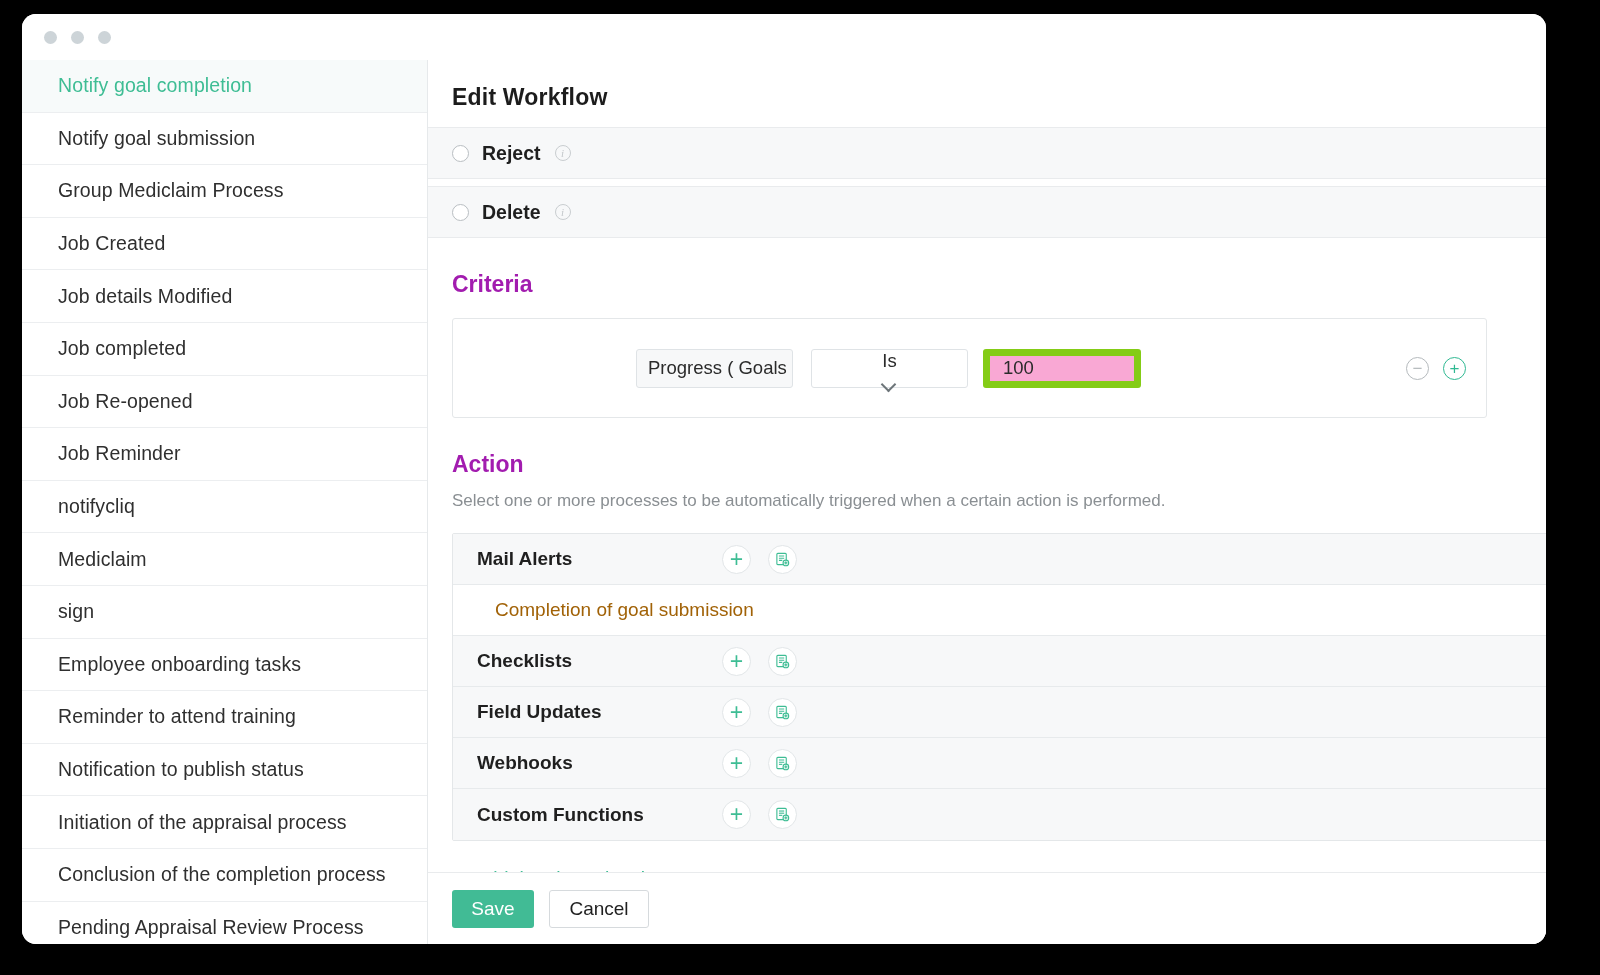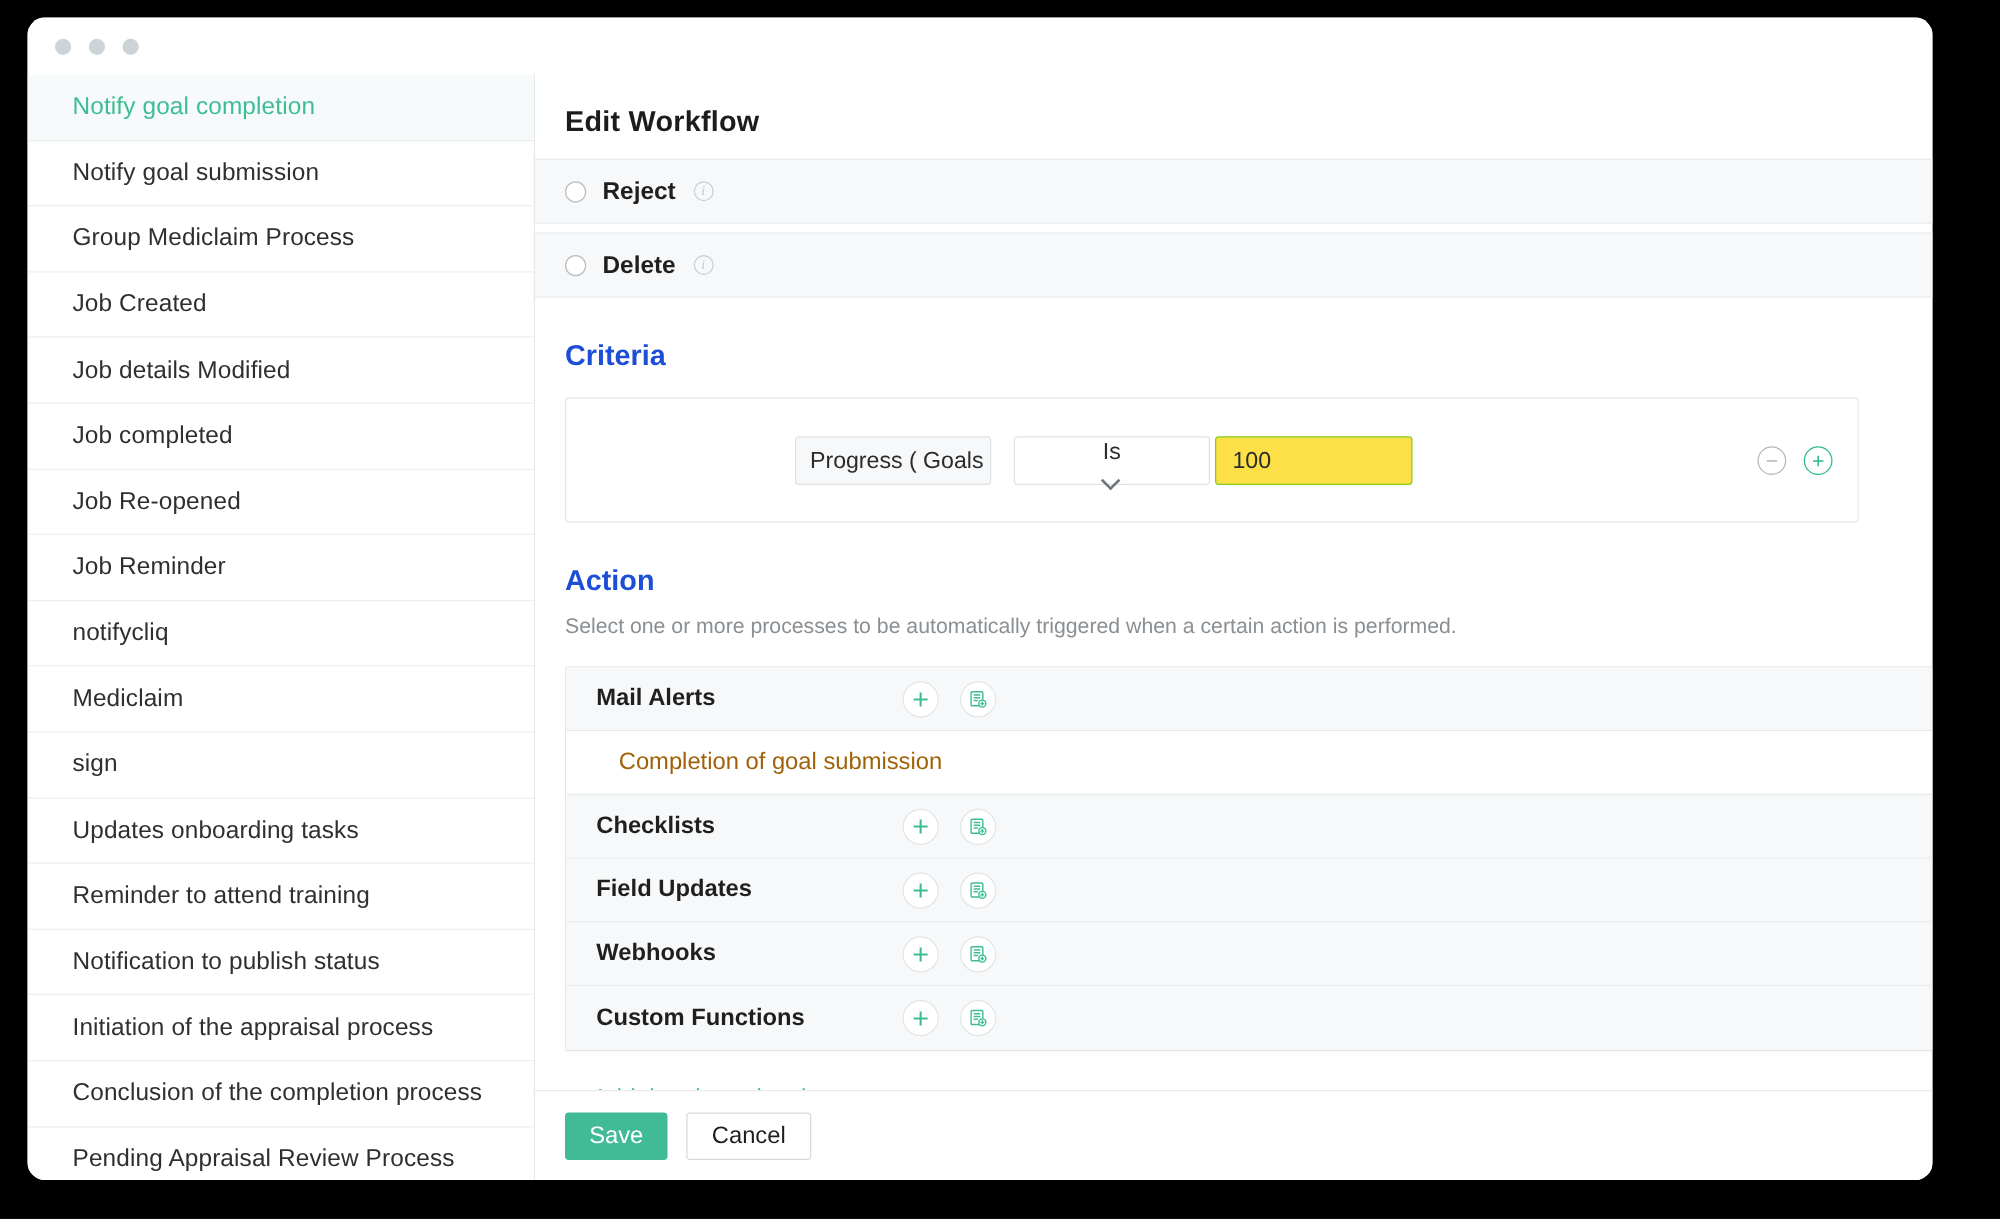--- a/index.html
+++ b/index.html
@@ -116,21 +116,21 @@
     font-size: 11px;
     font-family: "Liberation Serif", serif;
     font-style: italic;
     line-height: 1;
   }
 
   
   .section-title {
     font-size: 23px;
     font-weight: bold;
-    color: #1d4ed8;
+    color: #a21caf;
     margin: 33px 0 0 24px;
   }
   .section-sub {
     font-size: 17px;
     color: #8a8f93;
     margin: 13px 0 0 24px;
   }
 
   
   .criteria-box {
@@ -179,25 +179,25 @@
   .chev::before {
     content: "";
     position: absolute;
     left: 0; top: 0;
     width: 9px; height: 9px;
     border-right: 2px solid #6d7579;
     border-bottom: 2px solid #6d7579;
     transform: rotate(45deg);
   }
   .crit-input {
-    margin-left: 4px;
+    margin-left: 15px;
     width: 158px; height: 39px;
-    border: 1px solid #84cc16;
+    border: 7px solid #84cc16;
     border-radius: 3px;
-    background: #fde047;
+    background: #f9a8d4;
     display: flex;
     align-items: center;
     padding: 0 13px;
     font-size: 18.5px;
     color: #2b2b2b;
   }
   .crit-ops {
     position: absolute;
     right: 20px;
     display: flex;
@@ -354,21 +354,21 @@
       <div class="side-item">
         <span>notifycliq</span>
       </div>
       <div class="side-item">
         <span>Mediclaim</span>
       </div>
       <div class="side-item">
         <span>sign</span>
       </div>
       <div class="side-item">
-        <span>Updates onboarding tasks</span>
+        <span>Employee onboarding tasks</span>
       </div>
       <div class="side-item">
         <span>Reminder to attend training</span>
       </div>
       <div class="side-item">
         <span>Notification to publish status</span>
       </div>
       <div class="side-item">
         <span>Initiation of the appraisal process</span>
       </div>

